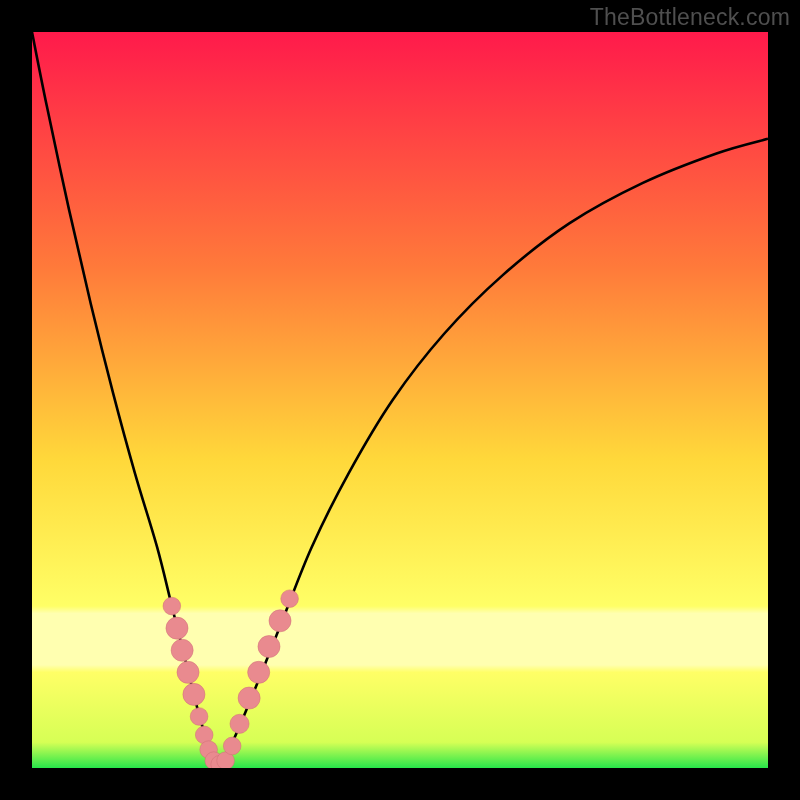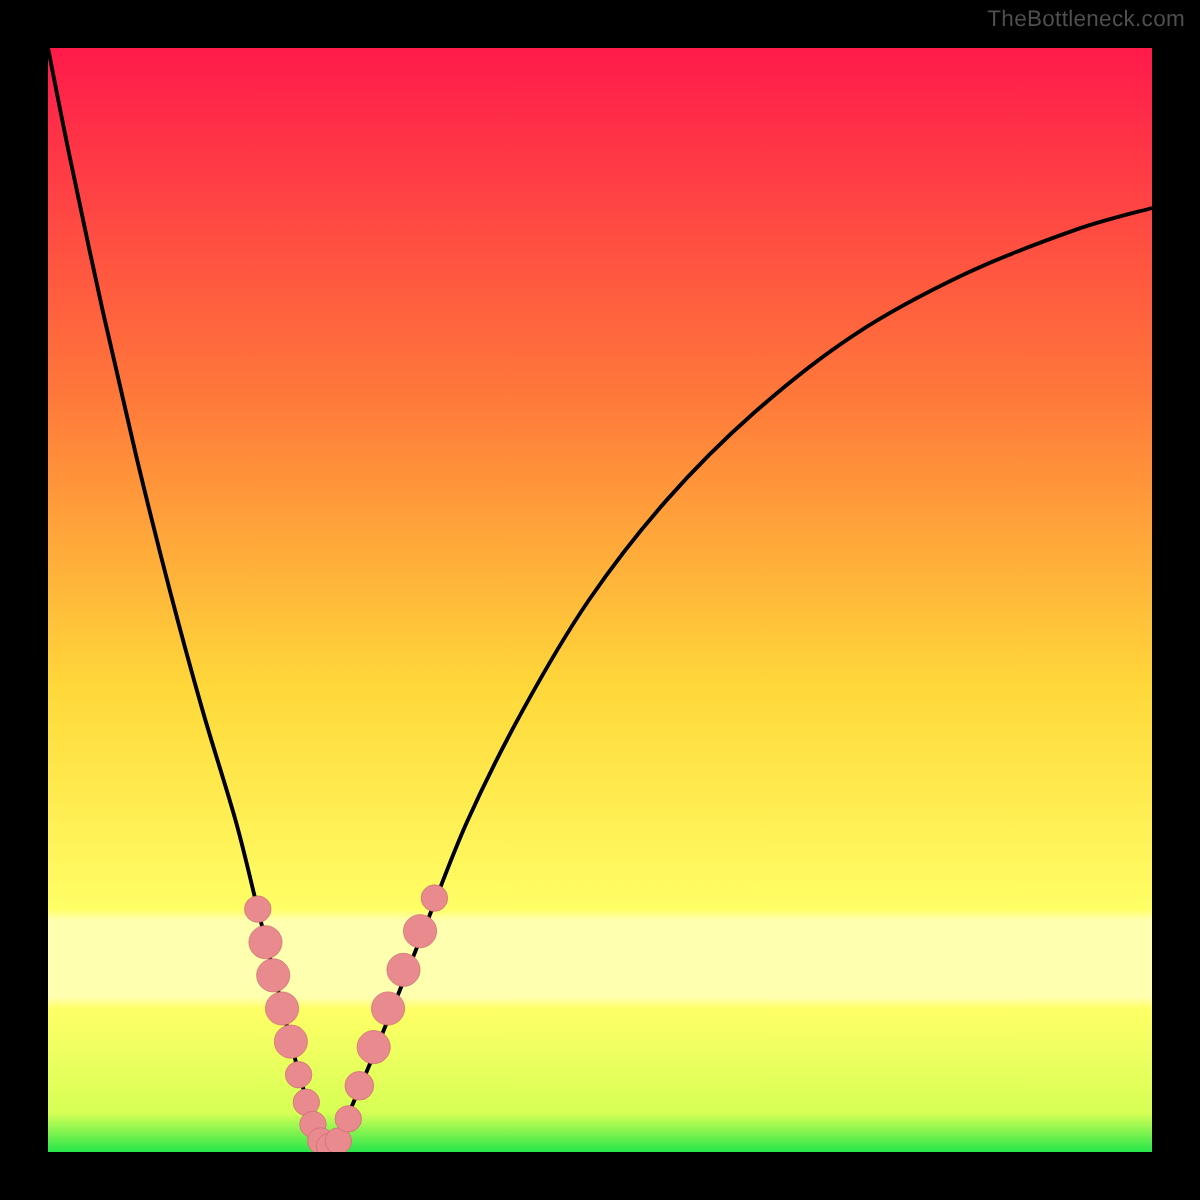--- a/index.html
+++ b/index.html
@@ -39,21 +39,21 @@
     left: 0;
     top: 0;
     width: 100%;
     height: 100%;
   }
   .watermark {
     position: absolute;
     top: 4px;
     right: 10px;
     color: #4f4f4f;
-    font-size: 15px;
+    font-size: 23px;
     font-weight: 500;
     letter-spacing: 0.2px;
     user-select: none;
   }
 </style>
 </head>
 <body>
 
 <div class="frame">
 

